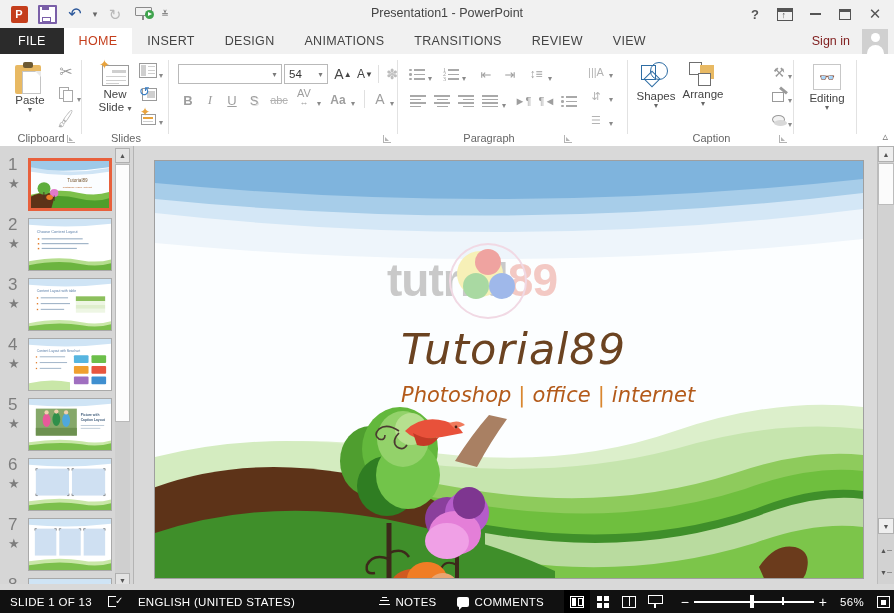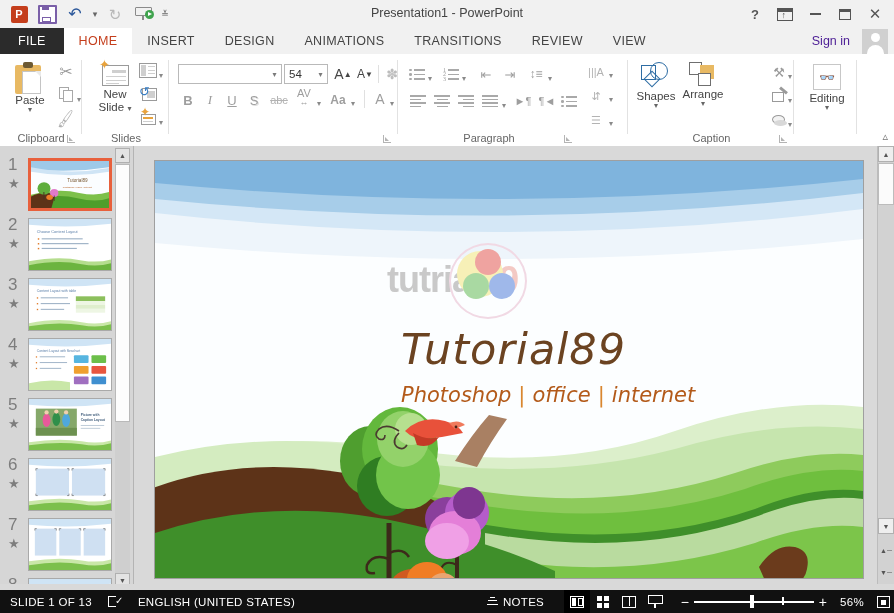--- a/index.html
+++ b/index.html
@@ -39,21 +39,21 @@
   .minico{width:11px;height:1.6px;background:#555;}
   .maxico{width:12px;height:11px;border:1.5px solid #555;box-sizing:border-box;position:relative;}
   .maxico:before{content:"";position:absolute;left:0;top:0;width:100%;height:2.2px;background:#555;}
 
   
   .tabbar{position:absolute;left:0;top:28px;width:894px;height:26px;background:#f1f1f1;}
   .tabstrip{position:absolute;left:0;top:0;display:flex;align-items:stretch;height:26px;}
   .tab{padding:0 15px;display:flex;align-items:center;font-size:12.5px;color:#444;letter-spacing:.3px;cursor:default;}
   .tab.file{background:#2b2b2b;color:#fff;padding:0 18px;}
   .tab.active{background:#fff;color:#c43e1c;}
-  .signin{position:absolute;right:44px;top:0;height:26px;display:flex;align-items:center;font-size:12.5px;color:#4c1d95;cursor:default;}
+  .signin{position:absolute;right:44px;top:0;height:26px;display:flex;align-items:center;font-size:12.5px;color:#7f1d1d;cursor:default;}
   .avatar{position:absolute;right:6px;top:1px;width:26px;height:25px;background:#d0d0d0;display:flex;align-items:flex-end;justify-content:center;overflow:hidden;}
   .avatar .head{width:9px;height:9px;border-radius:50%;background:#fff;position:absolute;top:4px;}
   .avatar .body{width:17px;height:9px;border-radius:9px 9px 0 0;background:#fff;position:absolute;bottom:0;}
 
   
   .ribbon{position:absolute;left:0;top:54px;width:894px;height:92px;background:#fff;border-bottom:1px solid #d4d4d4;}
   .rgroup{position:absolute;top:0;height:92px;}
   .glabel{position:absolute;bottom:2px;width:100%;text-align:center;font-size:11px;color:#666;}
   .gsep{position:absolute;top:6px;width:1px;height:74px;background:#e2e2e2;}
   .dlauncher{position:absolute;bottom:3px;width:9px;height:9px;opacity:.55;}
@@ -162,21 +162,21 @@
   .stage{position:absolute;left:134px;top:0;width:723px;height:444px;background:#d9d9d9;}
   .slide{position:absolute;left:20px;top:14px;width:710px;height:419px;background:#fff;border:1px solid #9f9f9f;overflow:hidden;box-sizing:border-box;}
 
   .vscroll{position:absolute;right:0;top:0;width:17px;height:444px;background:#d2d2d2;border-left:1px solid #bcbcbc;box-sizing:border-box;}
   .vscroll .sbtn{position:absolute;left:0;width:16px;height:16px;background:#eee;border:1px solid #b0b0b0;box-sizing:border-box;display:flex;align-items:center;justify-content:center;font-size:7px;color:#555;}
   .vscroll .sthumb{position:absolute;left:0;top:17px;width:16px;height:42px;background:#fbfbfb;border:1px solid #bcbcbc;box-sizing:border-box;}
 
   
   .art{position:absolute;inset:0;overflow:hidden;background:#fdfdfd;}
   .wmlogo{position:absolute;left:232px;top:88px;width:230px;height:62px;}
-  .wmtext{font-size:36px;font-weight:bold;line-height:62px;letter-spacing:-1px;}
+  .wmtext{font-size:46px;font-weight:bold;line-height:62px;letter-spacing:-1px;}
   .t-grey{color:#c9c9c9;}
   .t-pink{color:#f3c9c4;}
   .wmcircles{position:absolute;left:62px;top:-6px;width:78px;height:76px;}
   .wmcircles .ring{position:absolute;inset:0;border-radius:50%;border:2px solid #f1d9e4;}
   .wmcircles .yl{position:absolute;left:8px;top:8px;width:46px;height:46px;border-radius:50%;background:#f7f0b7;}
   .wmcircles .pk{position:absolute;left:26px;top:6px;width:26px;height:26px;border-radius:50%;background:#efa3a0;}
   .wmcircles .gr{position:absolute;left:14px;top:30px;width:26px;height:26px;border-radius:50%;background:#a9d9a2;}
   .wmcircles .bl{position:absolute;left:40px;top:30px;width:26px;height:26px;border-radius:50%;background:#9fb8ea;}
 
   .slide-title{position:absolute;left:246px;top:163px;font-size:43px;color:#6b4321;font-family:"DejaVu Sans",sans-serif;font-style:italic;letter-spacing:1px;}
@@ -866,20 +866,24 @@
     <div style="flex:1"></div>
 
     <div class="sb-item">
       <span class="notes-ico">
           <i></i>
           <i></i>
           <i></i>
         </span>
       <span>NOTES</span>
     </div>
+    <div class="sb-item">
+      <span class="comment-ico"></span>
+      <span>COMMENTS</span>
+    </div>
 
     <div style="width:10px"></div>
 
     <div class="viewbtn sel">
         <span class="v-normal"></span>
       </div>
     <div class="viewbtn">
         <span class="v-sorter">
           <i></i>
           <i></i>

